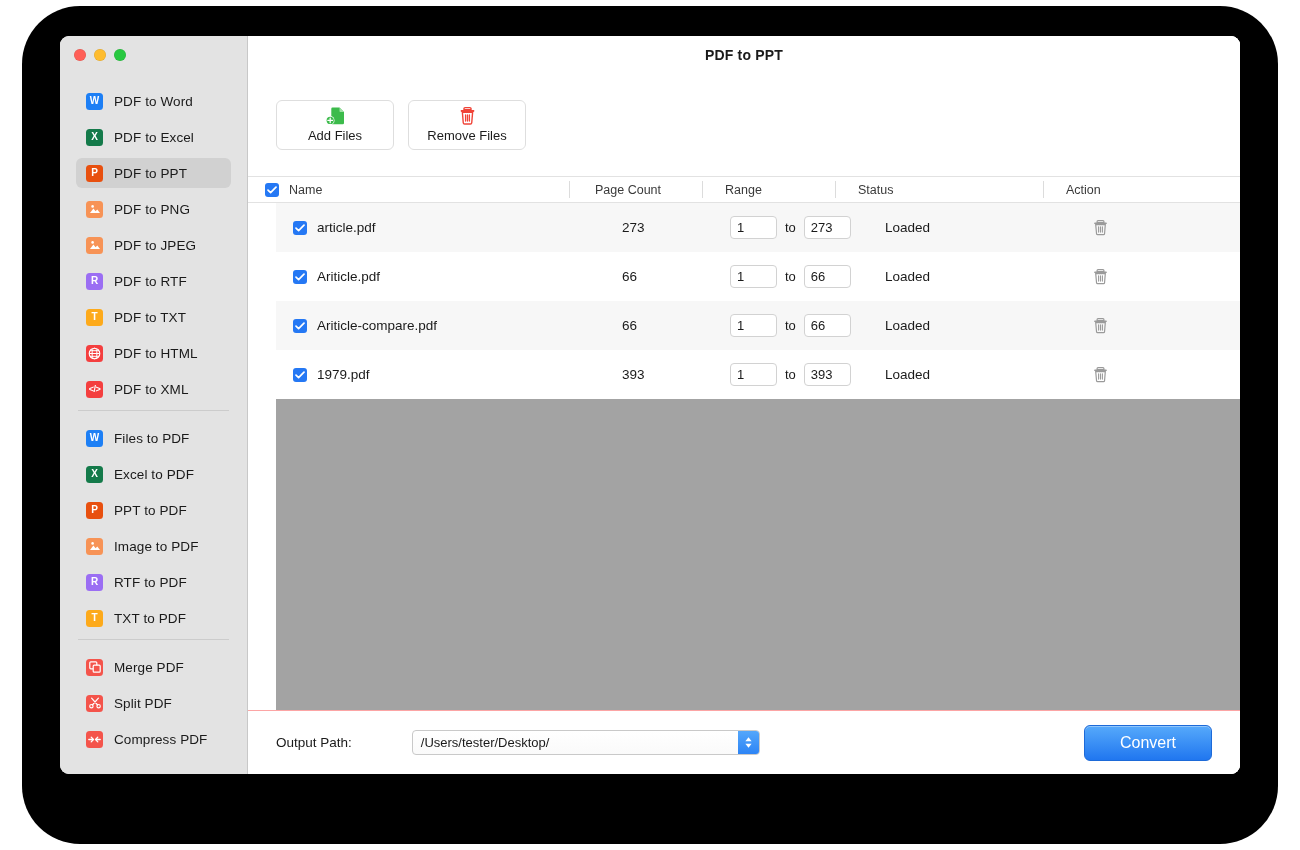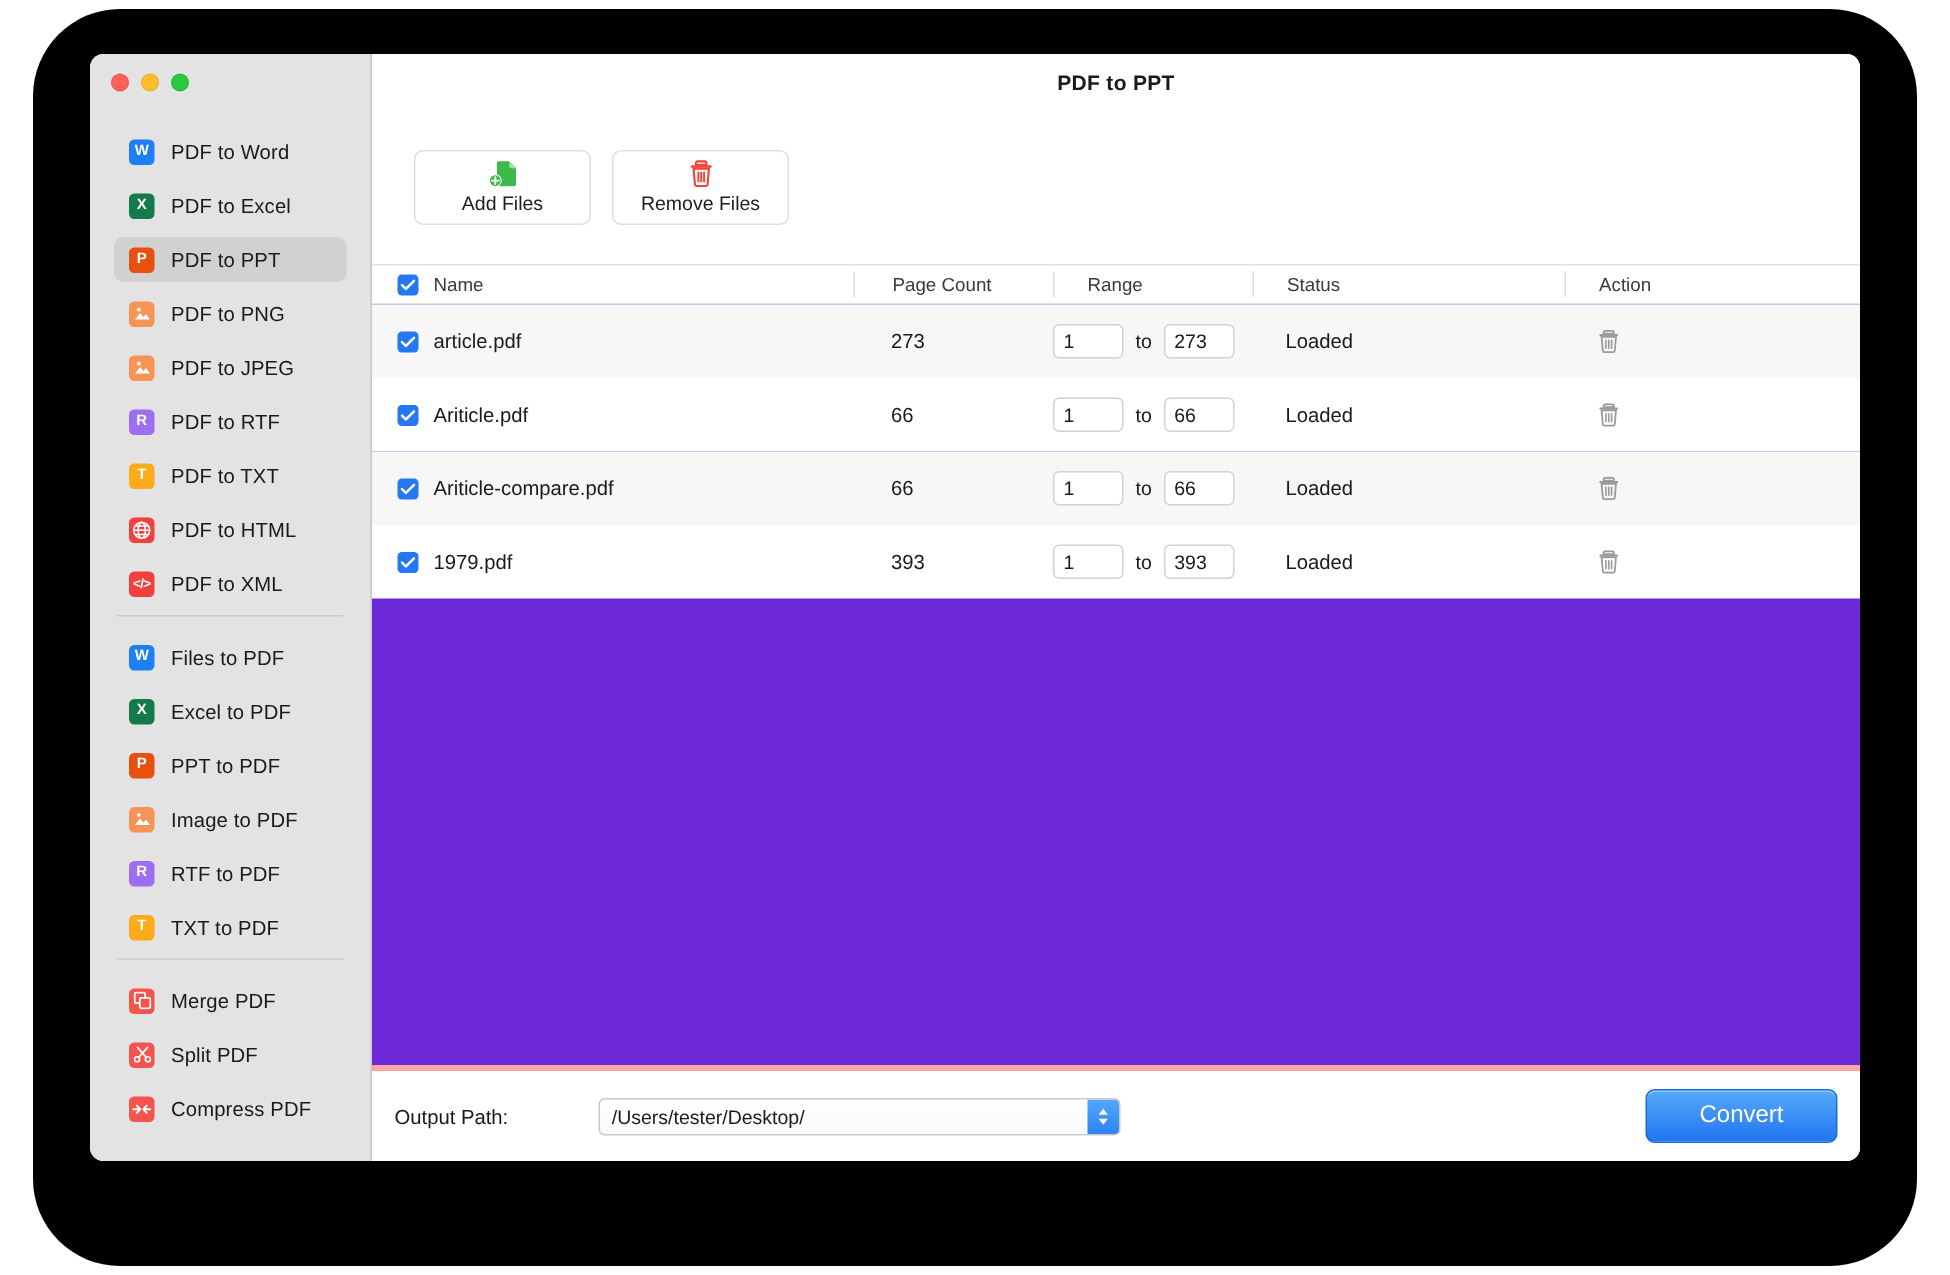--- a/index.html
+++ b/index.html
@@ -147,21 +147,21 @@
   .thead {
     display: flex;
     align-items: center;
     height: 27px;
     border-top: 1px solid #e2e2e2;
     border-bottom: 1px solid #e2e2e2;
     background: #ffffff;
     font-size: 12.5px;
     color: #3a3a3a;
   }
-  .tbody { background: #6d28d9; flex: 1 1 auto; }
+  .tbody { background: #a3a3a3; flex: 1 1 auto; margin-left: 28px; }
   .trow {
     display: flex;
     align-items: center;
     height: 49px;
     font-size: 13.5px;
     color: #1a1a1a;
   }
   .trow.odd { background: #f7f7f7; }
   .trow.even { background: #ffffff; }
 
@@ -199,25 +199,25 @@
     line-height: 21px;
   }
   .rng-to { font-size: 13px; color: #1a1a1a; }
 
   .trash-btn { cursor: default; display: flex; align-items: center; }
 
   
   .bottombar {
     flex: 0 0 64px;
     height: 64px;
-    border-top: 4px solid #fca5a5;
-    background: #ffffff;
-    display: flex;
-    align-items: center;
-    padding: 0 15px;
+    border-top: 1px solid #fca5a5;
+    background: #ffffff;
+    display: flex;
+    align-items: center;
+    padding: 0 28px;
     gap: 12px;
   }
   .out-label { font-size: 13.5px; color: #1a1a1a; white-space: nowrap; }
   .out-combo {
     width: 348px; height: 25px;
     border: 1px solid #c9c9c9;
     border-radius: 4px;
     background: linear-gradient(#ffffff,#fafafa);
     display: flex; align-items: center;
     overflow: hidden;

